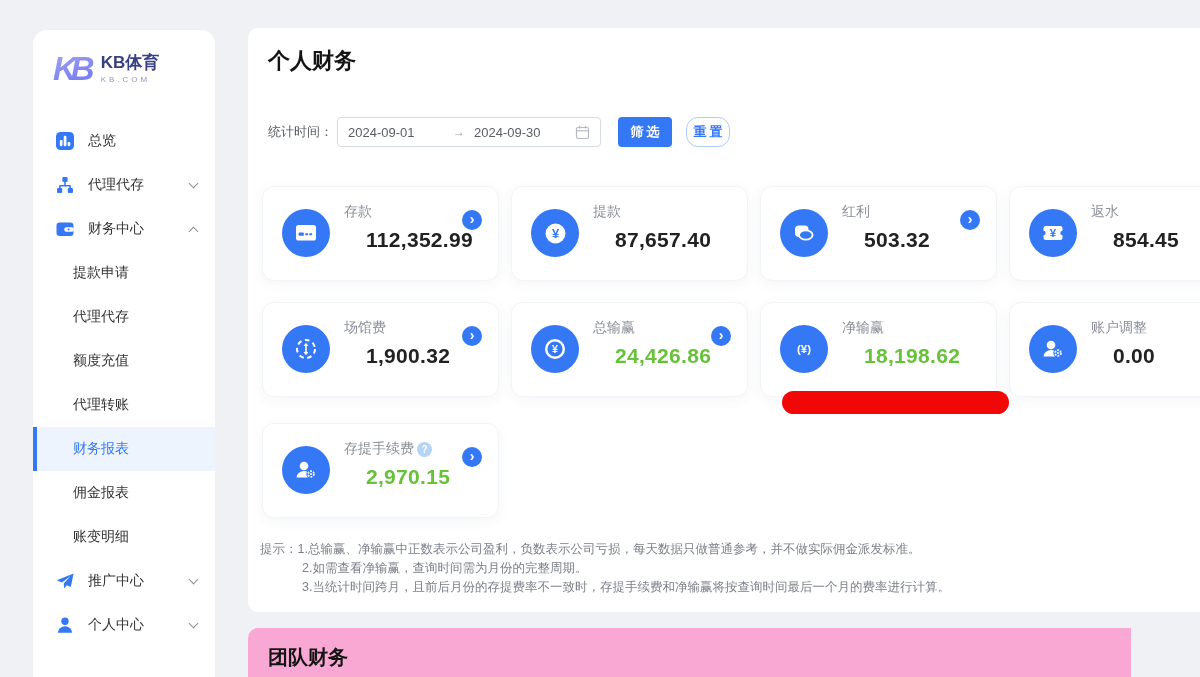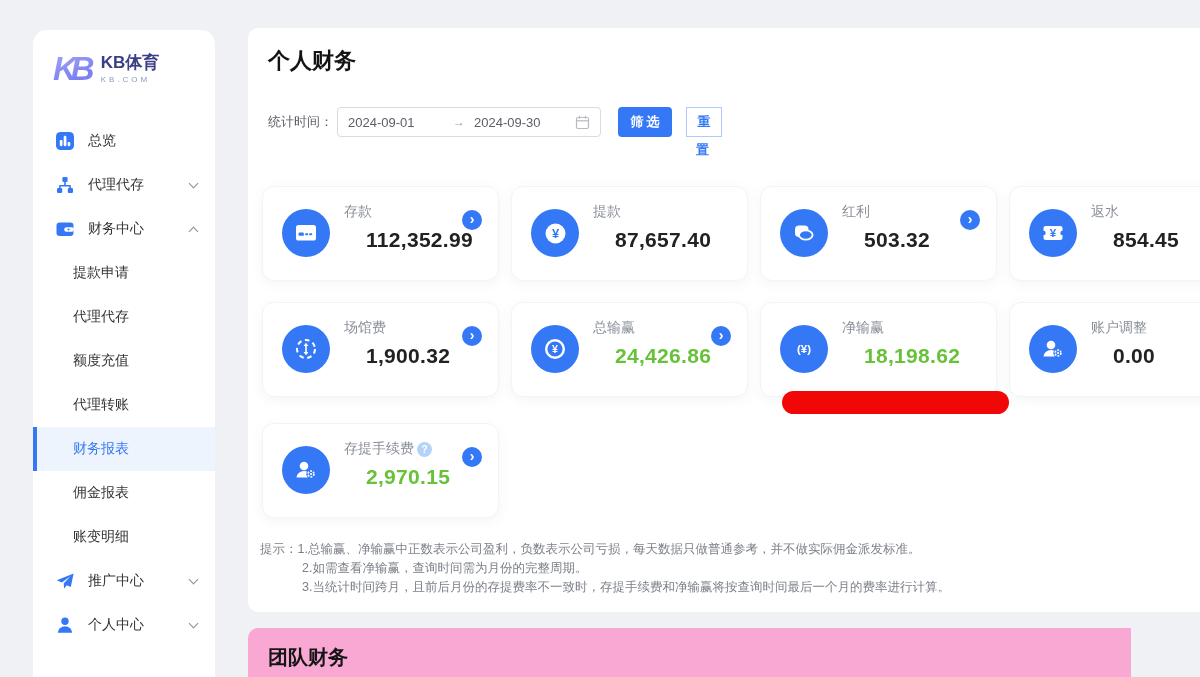--- a/index.html
+++ b/index.html
@@ -41,39 +41,39 @@
     border-right:1.6px solid #8a8f99; border-bottom:1.6px solid #8a8f99;
   }
   .chev.down { top:17px; transform:rotate(45deg); }
   .chev.up { top:21px; transform:rotate(-135deg); }
   
   .main {
     position:absolute; left:248px; top:28px; width:952px; height:584px;
     background:#fff; border-radius:10px 0 0 10px;
   }
   .page-title { position:absolute; left:20px; top:18px; font-size:22px; font-weight:bold; color:#141414; }
-  .filter-row { position:absolute; left:20px; top:79px; height:30px; display:flex; align-items:center; }
+  .filter-row { position:absolute; left:20px; top:89px; height:30px; display:flex; align-items:center; }
   .filter-label { font-size:13px; color:#5a5e66; }
   .date-range {
     width:264px; height:30px; border:1px solid #d7dbe2; border-radius:4px;
     display:flex; align-items:center; padding:0 10px; margin-left:4px;
     font-size:13px; color:#5a5e66; background:#fff; cursor:pointer;
   }
   .date-start { width:96px; }
   .date-sep { width:30px; text-align:center; color:#9aa0aa; font-size:12px; }
   .date-end { flex:1; }
   .cal { display:flex; }
   .btn-filter {
     margin-left:17px; width:54px; height:30px; background:#3478f6; color:#fff;
     border-radius:4px; font-size:13px; font-weight:bold; text-align:center; line-height:30px;
     letter-spacing:3px; text-indent:3px; cursor:pointer;
   }
   .btn-reset {
-    margin-left:14px; width:36px; height:30px; background:#fff; color:#3478f6;
-    border:1px solid #aecbf9; border-radius:0; font-size:13px; font-weight:bold;
+    margin-left:14px; width:44px; height:30px; background:#fff; color:#3478f6;
+    border:1px solid #aecbf9; border-radius:12px; font-size:13px; font-weight:bold;
     text-align:center; line-height:28px; letter-spacing:3px; text-indent:3px; cursor:pointer;
   }
   
   .card {
     position:absolute; width:237px; height:95px; background:#fff; border-radius:12px;
     border:1px solid #f3f4f7; box-shadow:0 3px 12px rgba(95,110,140,.07);
   }
   .cardicon {
     position:absolute; left:19px; top:22px; width:48px; height:48px; border-radius:50%;
     background:#3478f6; display:flex; align-items:center; justify-content:center;

